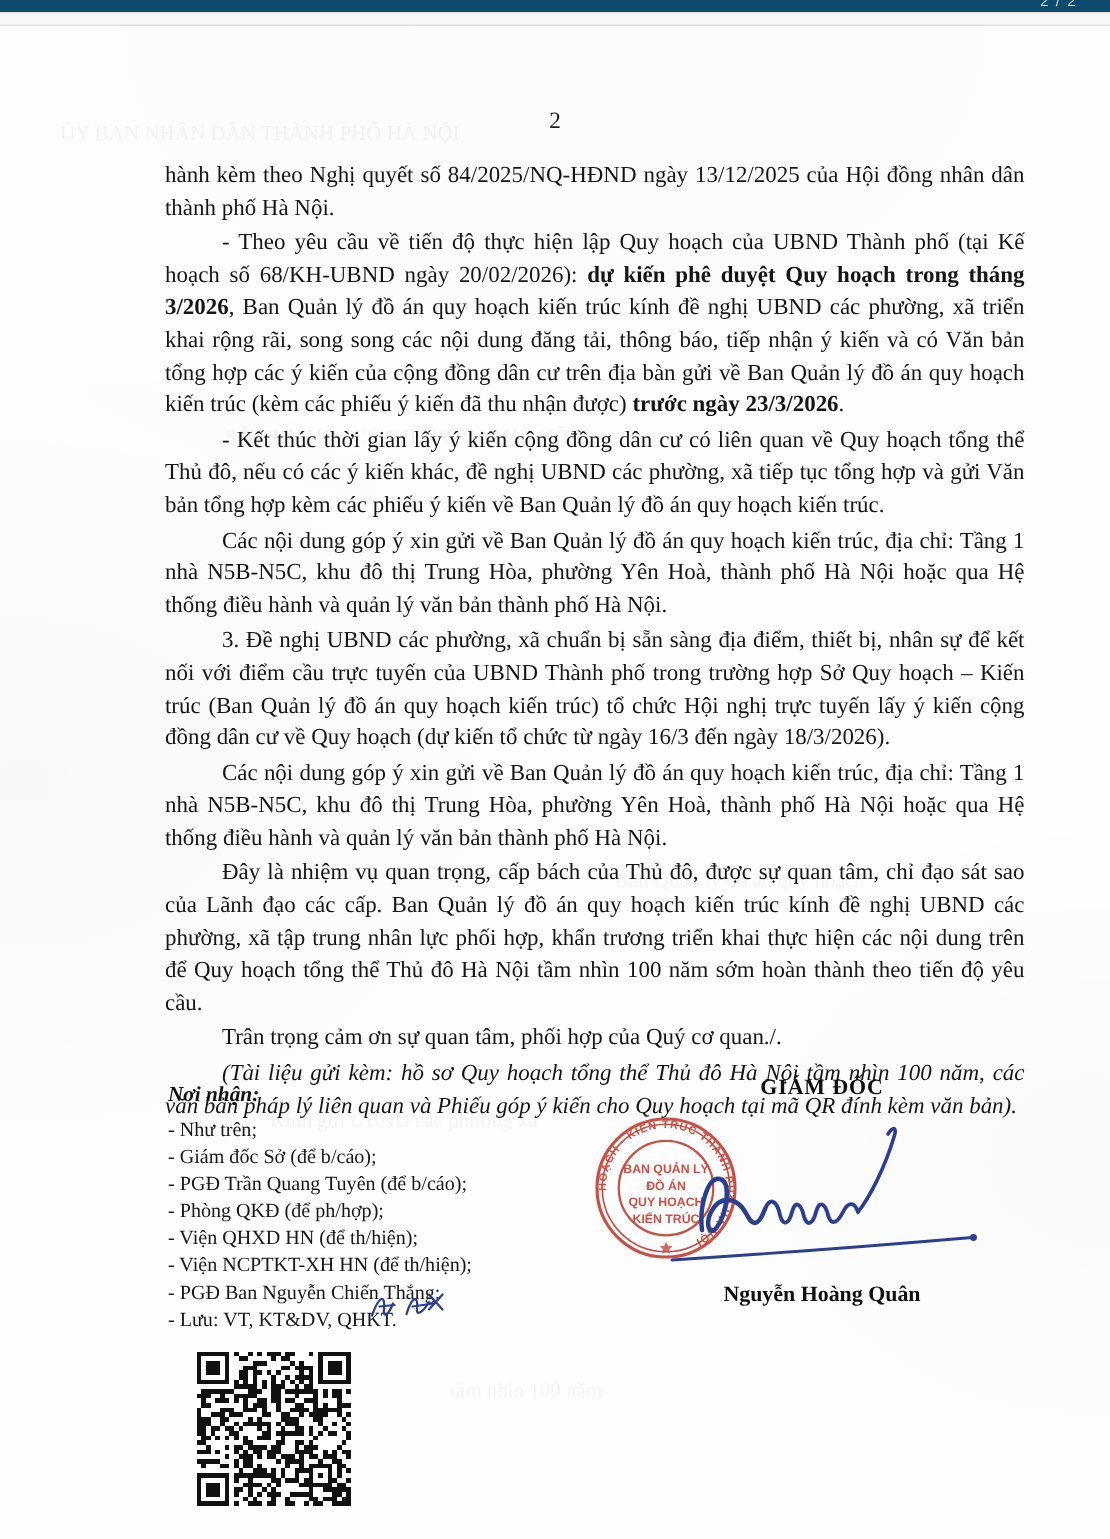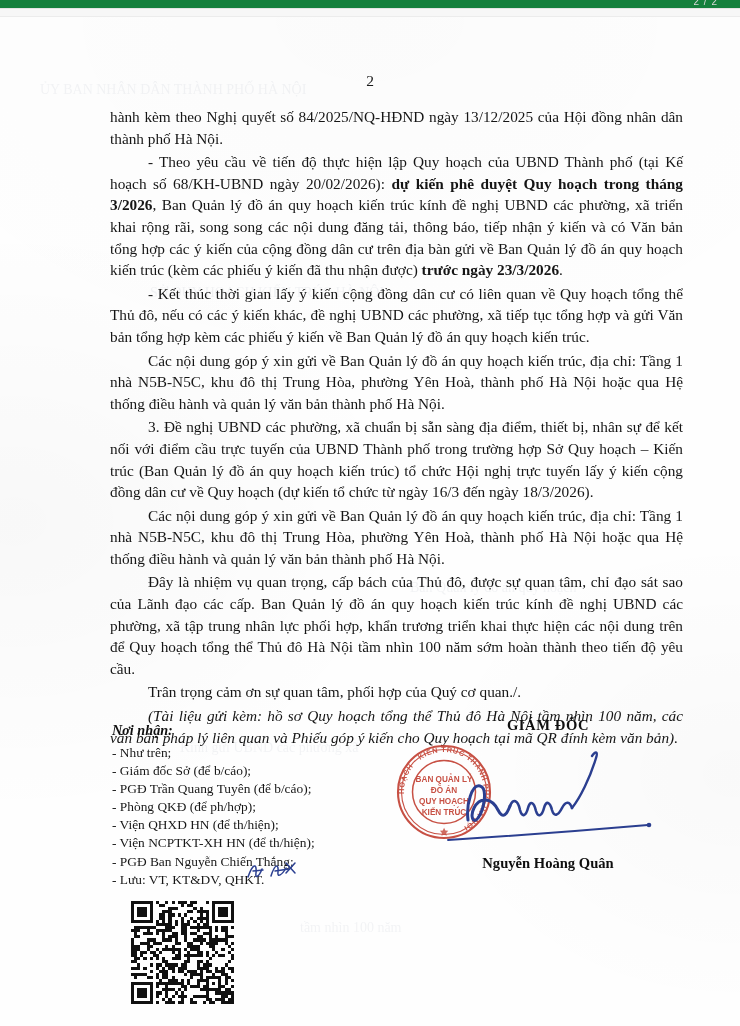--- a/index.html
+++ b/index.html
@@ -20,21 +20,21 @@
     overflow: hidden;
   }
 
   
   .viewer-strip {
     position: absolute;
     left: 0;
     top: 0;
     width: 740px;
     height: 17px;
-    background: #15803d;
+    background: #0c4a6e;
     border-bottom: 1px solid #ececec;
     box-sizing: border-box;
   }
   .viewer-strip .bar-fill {
     position: absolute;
     left: 0;
     top: 8px;
     width: 740px;
     height: 8px;
     background: #f7f7f7;

